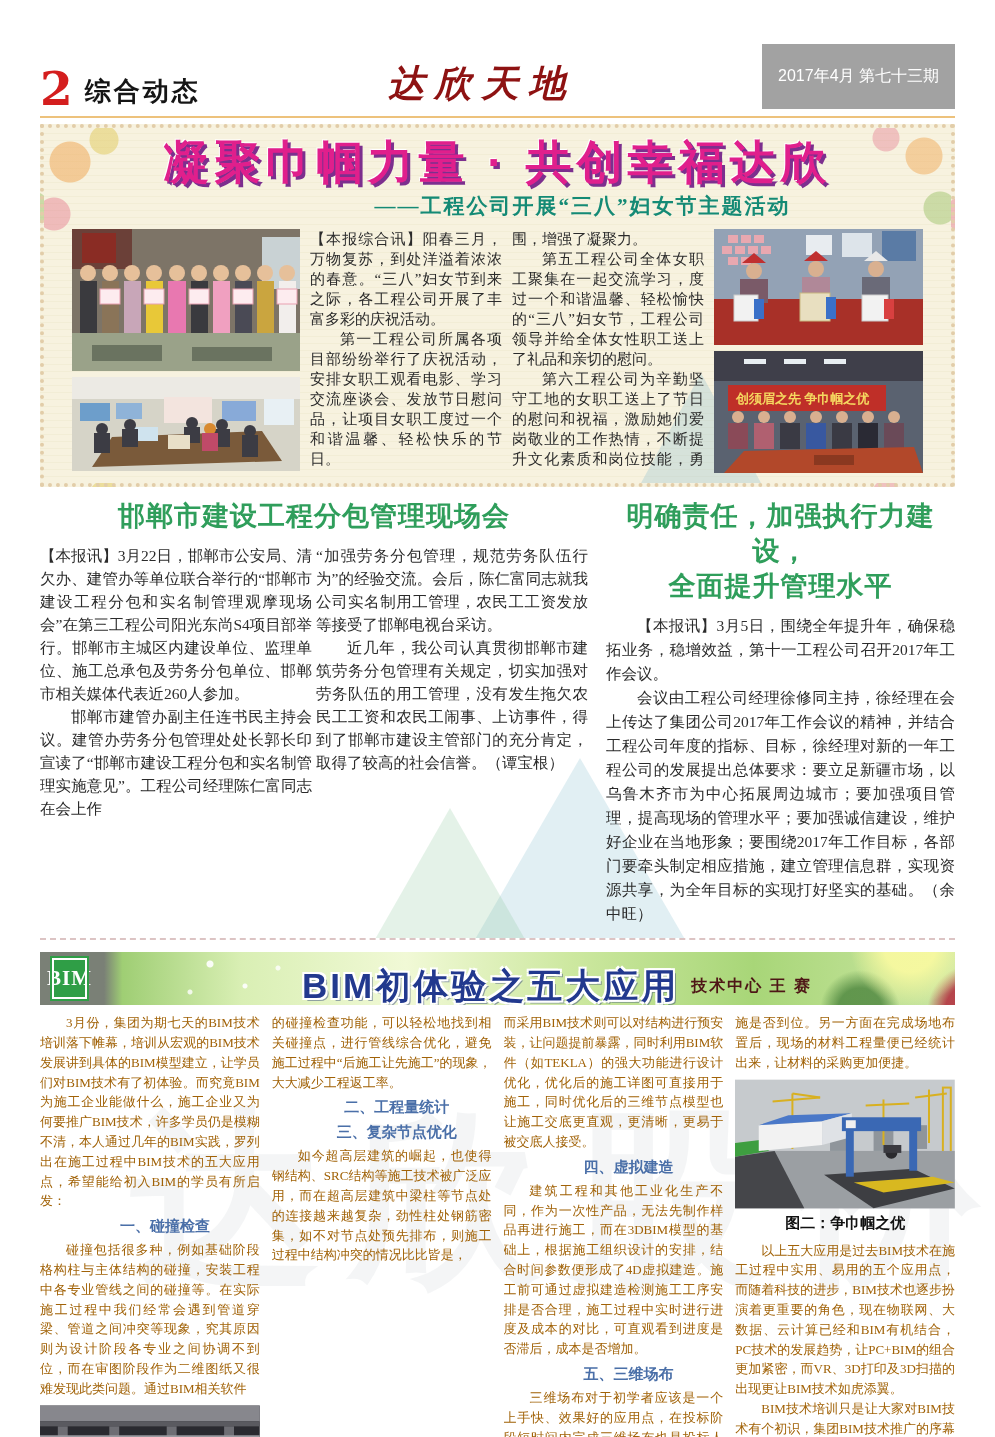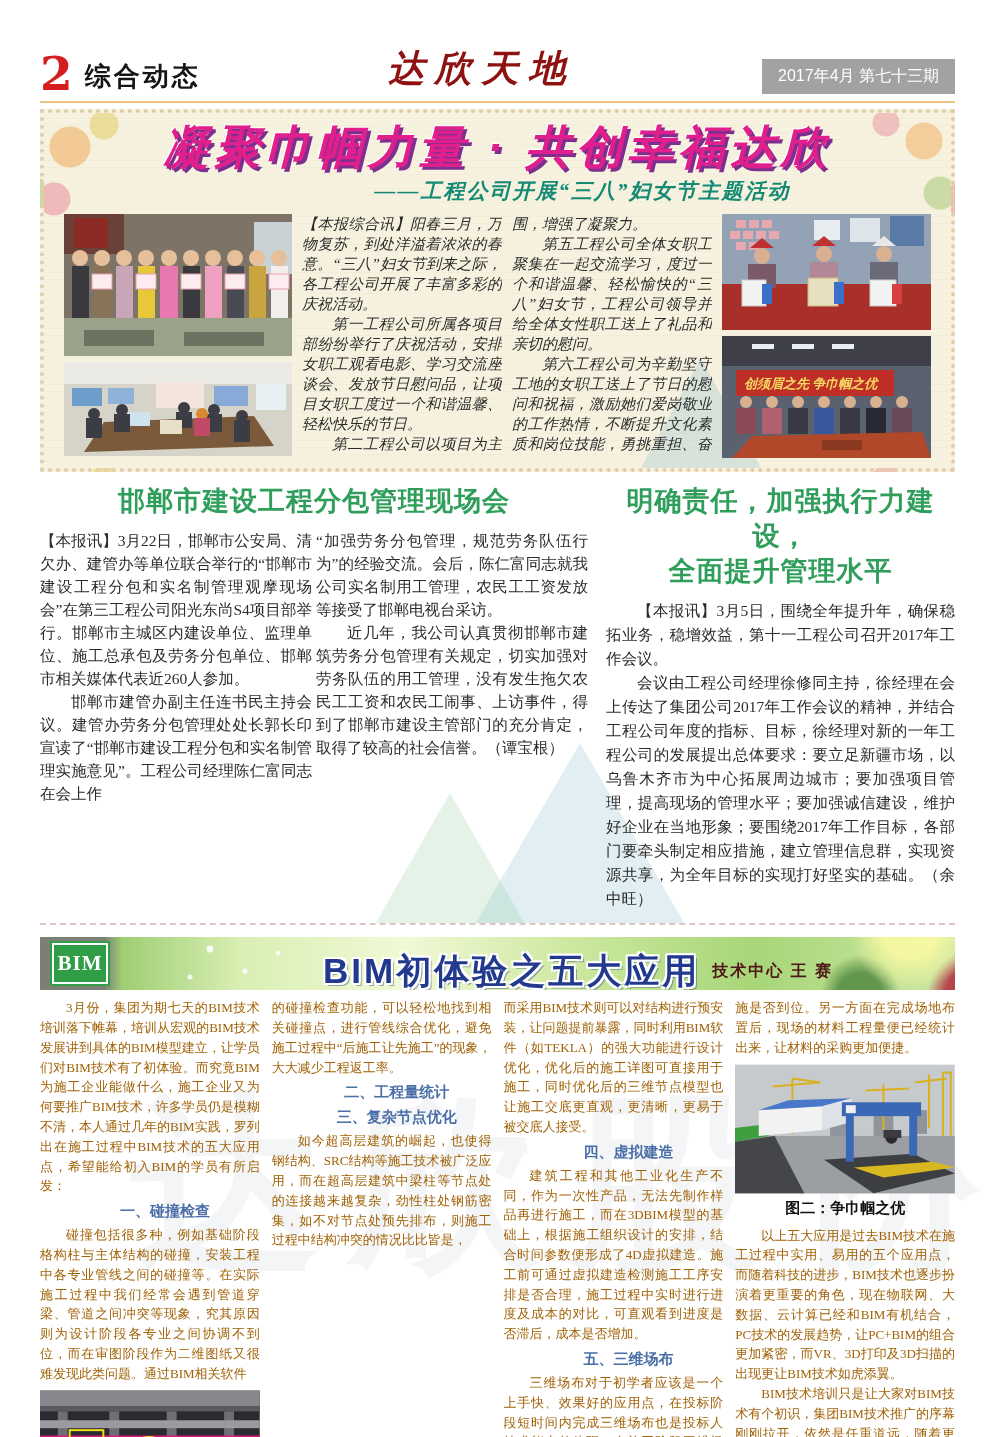--- a/index.html
+++ b/index.html
@@ -12,35 +12,34 @@
   
   .hdr { margin:44px 40px 0; display:flex; align-items:flex-end;
          border-bottom:2px solid #edc27c; padding-bottom:7px; }
   .pagenum { font-size:47px; line-height:.85; color:#d41e1e; font-weight:bold;
              font-family:"DejaVu Serif",serif; }
   .section-title { font-size:26px; font-weight:bold; color:#151515;
                    margin-left:12px; letter-spacing:3px;
                    font-family:"Liberation Sans",sans-serif; }
   .masthead { flex:1; text-align:center; font-size:37px; font-weight:bold;
               font-style:italic; color:#8e1212; letter-spacing:10px; }
-  .issue-box { background:#a2a2a2; color:#fff; font-size:16px; padding:7px 16px;
+  .issue-box { background:#a2a2a2; color:#fff; font-size:16px; padding:22px 16px;
                font-family:"Liberation Sans",sans-serif; white-space:nowrap; }
   
   .feature {
     margin:6px 40px 12px; position:relative; border:4px dotted #e2cda9;
-    padding:8px 20px 10px;
+    padding:8px 28px 10px;
     background:
       radial-gradient(circle at 26px 34px, rgba(240,170,90,.55) 0 20px, transparent 21px),
       radial-gradient(circle at 10px 86px, rgba(228,120,142,.45) 0 16px, transparent 17px),
       radial-gradient(circle at 60px 12px, rgba(224,200,90,.5) 0 14px, transparent 15px),
       radial-gradient(circle at 880px 28px, rgba(240,170,90,.5) 0 18px, transparent 19px),
       radial-gradient(circle at 896px 80px, rgba(160,195,110,.5) 0 16px, transparent 17px),
       radial-gradient(circle at 842px 10px, rgba(228,120,142,.4) 0 13px, transparent 14px),
       repeating-linear-gradient(0deg,#f7f2df 0 6px,#f2edd6 6px 7px);
-    font-style: italic;
   }
   .feature-headline { text-align:center; font-size:46px; font-weight:bold;
       color:#e01f8c; letter-spacing:5px; line-height:1.15;
       font-family:"Liberation Sans",sans-serif;
       text-shadow:3px 3px 0 #7c2f8e, -1px -1px 0 #ffffff; }
   .feature-sub { text-align:center; padding-left:170px; font-size:21px;
       color:#148a75; font-weight:bold; margin-top:3px; letter-spacing:2px; }
   .feature-body { display:grid; grid-template-columns:228px 1fr 1fr 209px;
       gap:10px; margin-top:9px; position:relative; z-index:1; }
   .photo-stack { display:flex; flex-direction:column; gap:6px; }
@@ -71,21 +70,21 @@
         radial-gradient(circle at 205px 34px, rgba(255,255,255,.9) 0 2px, transparent 3px),
         radial-gradient(circle at 238px 16px, rgba(255,255,255,.8) 0 2px, transparent 3px),
         radial-gradient(circle at 150px 40px, rgba(255,255,255,.8) 0 2px, transparent 3px),
         radial-gradient(circle at 870px -6px, rgba(250,250,160,.9) 0 26px, transparent 60px),
         radial-gradient(circle at 935px 60px, rgba(178,40,60,.85) 0 30px, transparent 48px),
         radial-gradient(circle at 985px 44px, rgba(140,20,40,.9) 0 34px, transparent 52px),
         radial-gradient(circle at 820px 58px, rgba(60,120,50,.7) 0 22px, transparent 40px),
         linear-gradient(90deg,#7a8076 0 7%, #9fce74 9%, #d9efb4 22%, #f1f9d6 40%,
                         #cde8a0 58%, #a8d678 78%, #cbe6a4 100%);
   }
-  .bim-logo { width:56px; height:41px; margin-left:12px; background:#2f9e46;
+  .bim-logo { width:35px; height:41px; margin-left:12px; background:#2f9e46;
       border:2px solid #ffffff; outline:2px solid #2f9e46;
       color:#fff; font-size:21px; font-weight:bold; display:flex;
       align-items:center; justify-content:center; letter-spacing:1px;
       font-family:"Liberation Serif",serif; flex:0 0 auto; }
   .bim-title { font-size:35px; font-weight:bold; color:#22398e;
       margin-left:215px; letter-spacing:3px;
       font-family:"Liberation Sans",sans-serif;
       text-shadow:-2px -2px 0 #fff, 2px -2px 0 #fff, -2px 2px 0 #fff,
                   2px 2px 0 #fff, 3px 3px 0 rgba(40,60,120,.45);margin-top:16px; }
   .bim-byline { font-size:16px; font-weight:bold; color:#4e1616;

